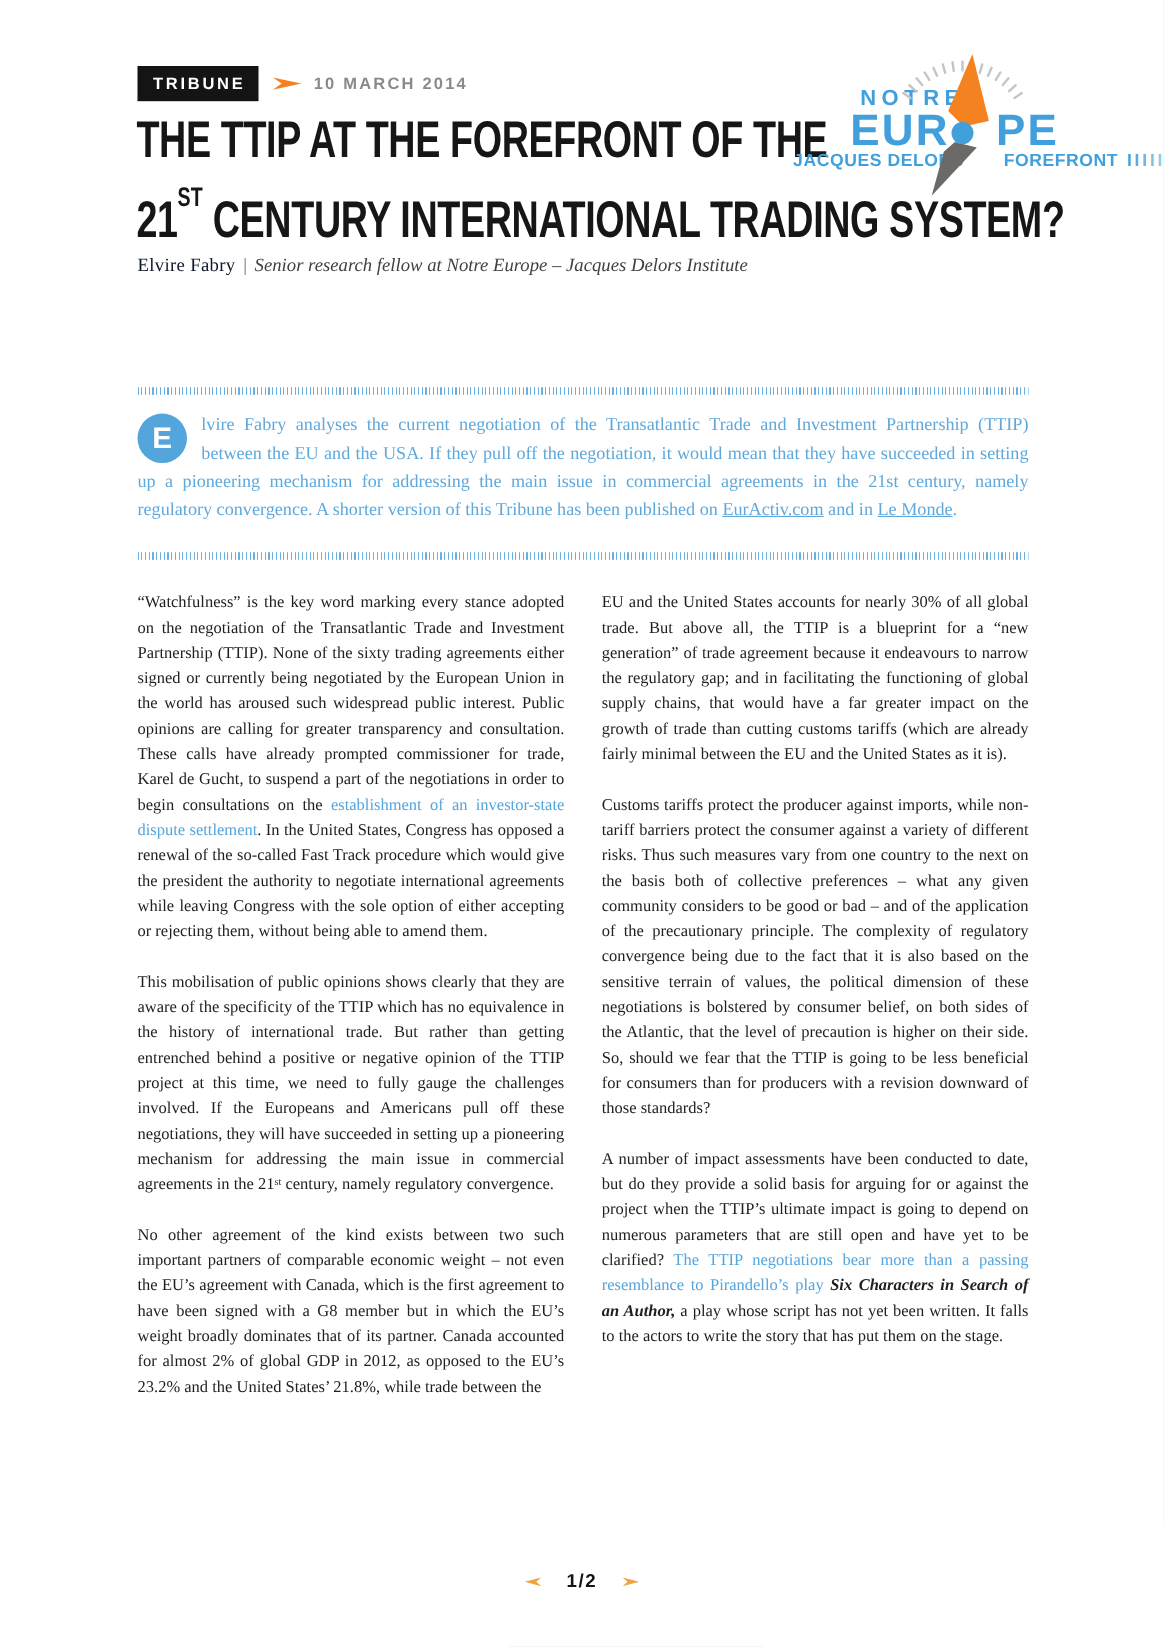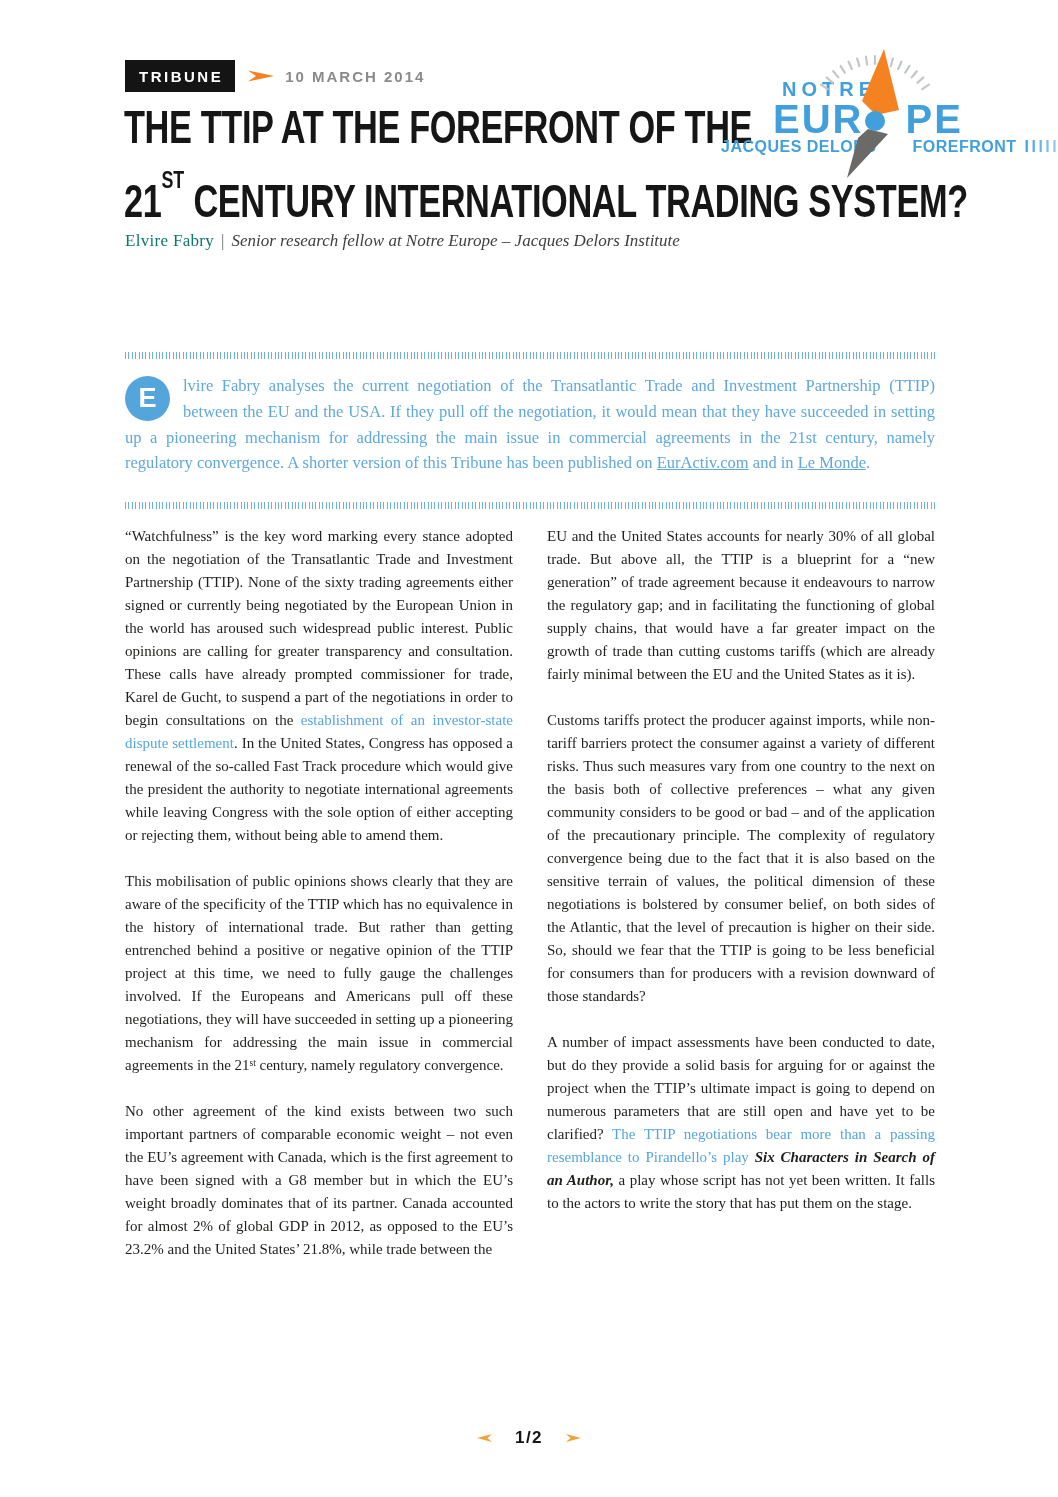--- a/index.html
+++ b/index.html
@@ -27,21 +27,21 @@
   .title { position:absolute; left:124px; top:94px; color:#161616; }
   .tline {
     font-family:"Liberation Sans", sans-serif; font-weight:700;
     font-size:47px; line-height:65px; letter-spacing:-0.5px;
     transform:scaleX(0.73); transform-origin:0 0; white-space:nowrap;
   }
   .tline sup { font-size:0.52em; position:relative; top:-0.48em; letter-spacing:0; }
 
   
   .author { position:absolute; left:125px; top:231px; font-size:17px; color:#8a8a8a; }
-  .aname { color:#0f766e; letter-spacing:0.3px; }
+  .aname { color:#0f172a; letter-spacing:0.3px; }
   .asep  { margin:0 7px; color:#6f6f6f; }
   .arole { font-style:italic; color:#404040; }
 
   
   .logo { position:absolute; left:713px; top:45px; width:345px; height:140px;
           font-family:"Liberation Sans", sans-serif; }
   .l-notre  { position:absolute; left:69px; top:33px; font-weight:700; font-size:20px;
               letter-spacing:5px; color:#41a0dc; z-index:1; }
   .l-europe { position:absolute; left:60px; top:52px; font-weight:700; font-size:40px;
               letter-spacing:2px; color:#41a0dc; white-space:nowrap; z-index:1; }
@@ -71,21 +71,21 @@
   }
   .dropcap {
     float:left; width:45px; height:45px; margin:3px 13px 2px 0;
     border-radius:50%; background:#55a5dd; color:#ffffff;
     font-family:"Liberation Sans", sans-serif; font-weight:700; font-size:27px;
     display:flex; align-items:center; justify-content:center;
   }
   .abstract a { color:#5fa8dc; text-decoration:underline; cursor:pointer; }
 
   
-  .cols { position:absolute; left:125px; top:525px; width:810px; display:flex; gap:34px; }
+  .cols { position:absolute; left:125px; top:537px; width:810px; display:flex; gap:34px; }
   .col  { width:388px; font-size:15px; line-height:23px; text-align:justify; color:#1e1e1c; }
   .col p { margin:0 0 23px 0; }
   .tlink { color:#55a5dd; text-decoration:none; cursor:pointer; }
   .btitle { font-style:italic; font-weight:700; }
   .ssup { font-size:0.62em; position:relative; top:-0.45em; line-height:0; }
 
   
   .footer {
     position:absolute; left:0; top:1428px; width:100%;
     display:flex; justify-content:center; align-items:center; gap:23px;

